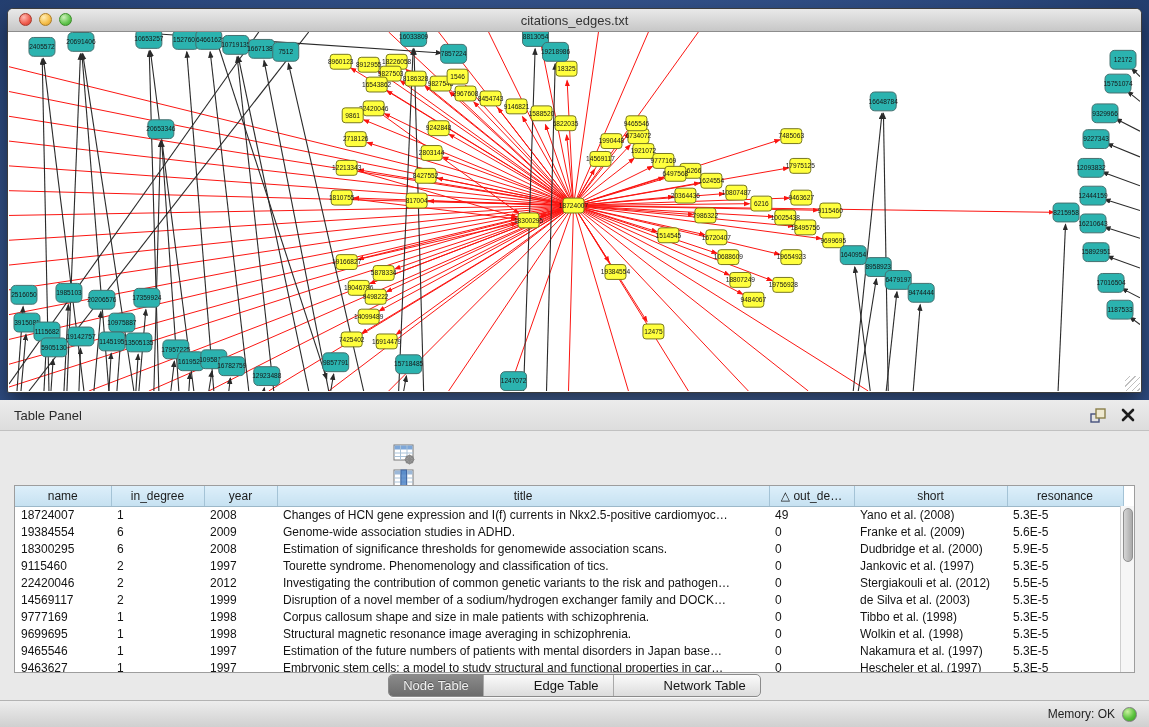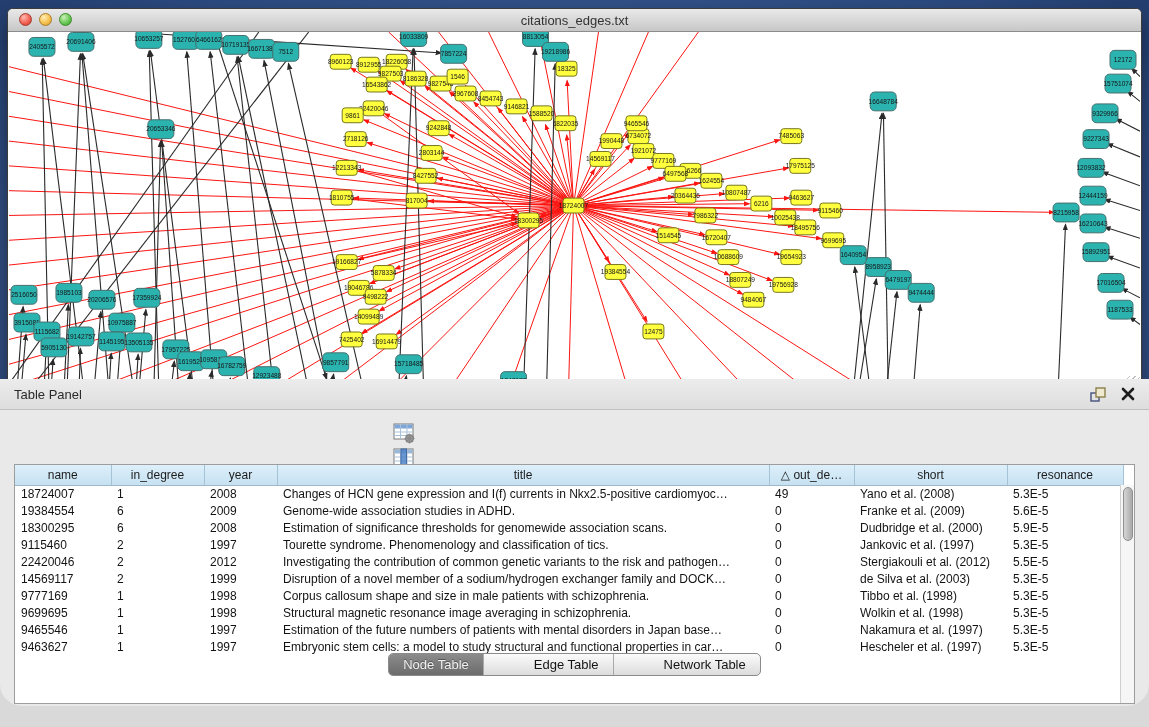--- a/index.html
+++ b/index.html
@@ -21,37 +21,37 @@
   .light{width:13px;height:13px;border-radius:50%;box-sizing:border-box;}
   .light.red{background:radial-gradient(circle at 35% 30%, #ffb9b0,#ef5c4d 60%,#c93b2e);border:1px solid #a8392c;}
   .light.yellow{background:radial-gradient(circle at 35% 30%, #ffedb3,#f5bd48 60%,#cf9430);border:1px solid #ad7d25;}
   .light.green{background:radial-gradient(circle at 35% 30%, #cdf0b8,#61c54e 60%,#3f9c2f);border:1px solid #3c8d2a;}
   .gcanvas{position:absolute;left:1px;right:1px;top:23px;bottom:1px;background:#fff;overflow:hidden;}
   .gcanvas svg{display:block;width:100%;height:100%;}
   .grip{position:absolute;right:1px;bottom:1px;width:15px;height:15px;
     background:repeating-linear-gradient(135deg, transparent 0 3px, #c0c0c0 3px 4px);}
 
   
-  .panel{position:absolute;left:0;top:379px;width:1149px;height:327px;background:#e9e9e9;border-radius:22px;}
+  .panel{position:absolute;left:0;top:400px;width:1149px;height:327px;background:#e9e9e9;border-radius:22px;}
   .phead{position:absolute;top:0;left:0;right:0;height:31px;
     background:linear-gradient(#ececec,#ddd);border-bottom:1px solid #c1c1c1;
     display:flex;align-items:center;padding:0 14px;font-size:13px;color:#2a2a2a;box-sizing:border-box;}
   .phead .spacer{flex:1}
   .phead .hicon{margin-left:14px;display:flex;align-items:center;}
 
   .toolbar{position:absolute;top:41px;left:18px;height:36px;display:flex;align-items:flex-end;flex-direction:column;}
   .tool{width:30px;height:28px;display:flex;align-items:center;justify-content:center;margin-right:6px;}
   .fx{font-family:"Liberation Serif",serif;font-style:italic;font-size:15px;color:#111;}
   .fx i{font-size:11px;}
   .combo{margin-left:16px;width:392px;height:23px;border:1px solid #989898;border-radius:5px;
     background:linear-gradient(#fefefe,#e2e2e2);display:flex;align-items:center;padding:0 10px;
     font-size:13px;color:#1d1d1d;position:relative;box-sizing:border-box;box-shadow:0 1px 1px rgba(0,0,0,.12);}
   .combo .arrows{position:absolute;right:9px;top:3px;font-size:7px;line-height:8px;color:#333;text-align:center;}
 
-  .twrap{position:absolute;top:85px;left:14px;width:1121px;height:240px;background:#fff;
+  .twrap{position:absolute;top:85px;left:14px;width:1121px;height:188px;background:#fff;
     border:1px solid #9d9d9d;box-sizing:border-box;overflow:hidden;}
   table{border-collapse:collapse;table-layout:fixed;width:1108px;}
   th{height:20px;background:linear-gradient(#ddeffa,#c6e1f1);border-right:1px solid #a4c3d6;
      border-bottom:1px solid #9cb8c9;font-weight:normal;font-size:12px;color:#1b1b1b;
      overflow:hidden;white-space:nowrap;box-sizing:border-box;}
   td{height:17px;padding:0 6px;font-size:12px;white-space:nowrap;overflow:hidden;color:#131313;box-sizing:border-box;}
   th:nth-child(1),td:nth-child(1){width:96px}
   th:nth-child(2),td:nth-child(2){width:93px}
   th:nth-child(3),td:nth-child(3){width:73px}
   th:nth-child(4),td:nth-child(4){width:492px}
@@ -681,13 +681,17 @@
   </div>
 
   <div class="tabbar">
     <div class="seg" id="tabs">
         <div class="tab sel">Node Table</div>
         <div class="tab">Edge Table</div>
         <div class="tab">Network Table</div>
       </div>
   </div>
 
+  <div class="status">
+    <span>Memory: OK</span>
+    <span class="memdot"></span>
+  </div>
 </div>
 
 </body></html>

